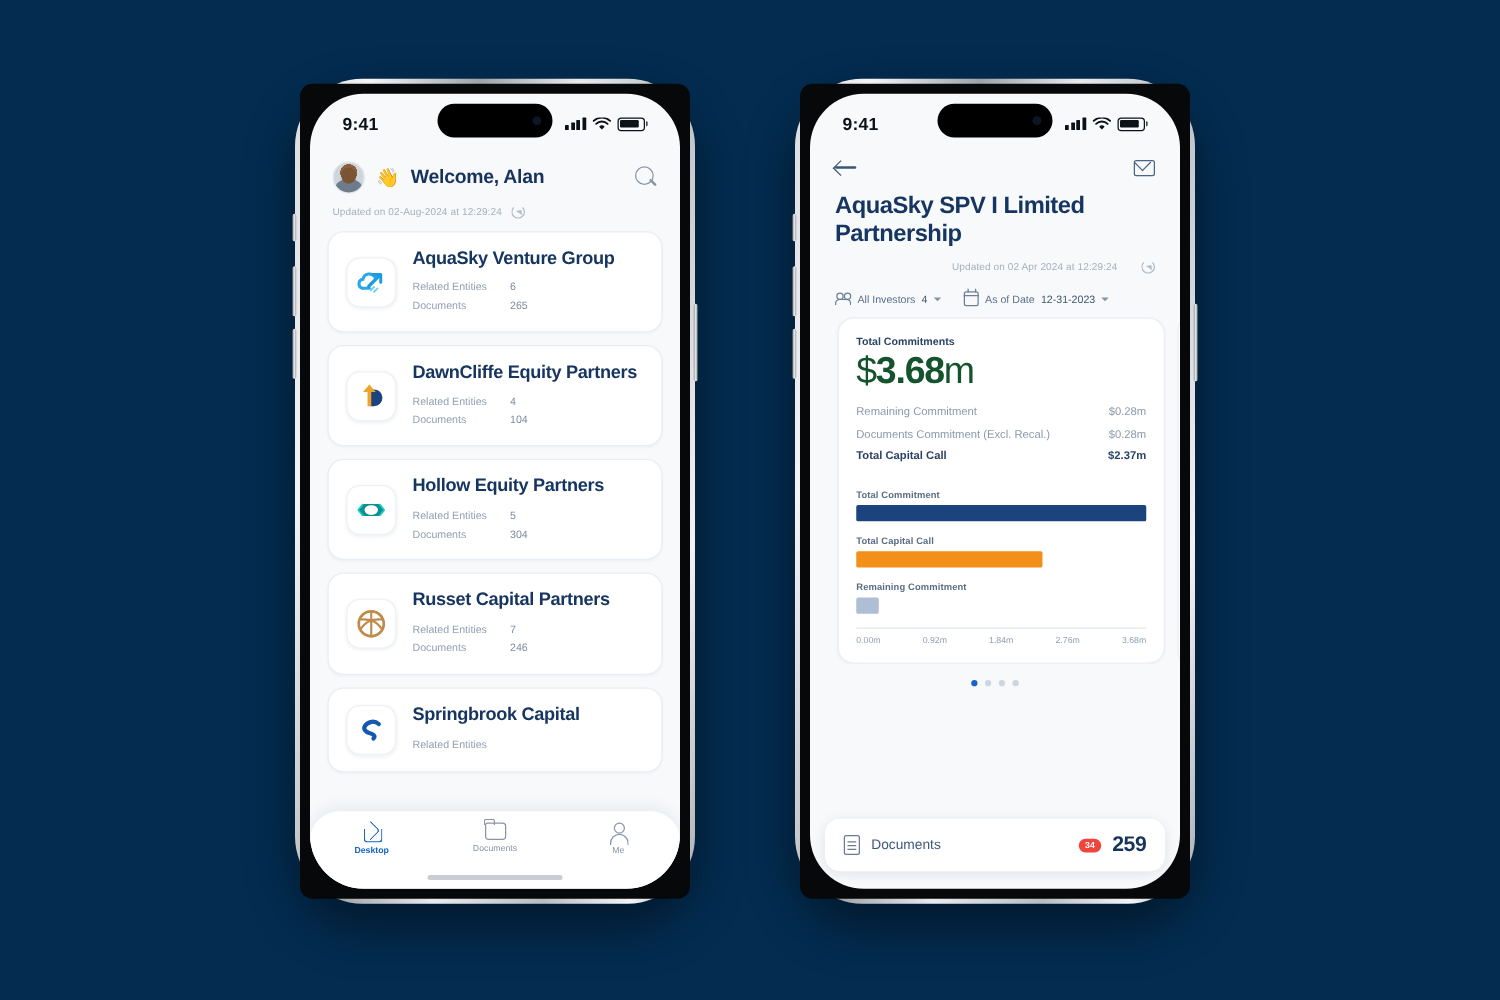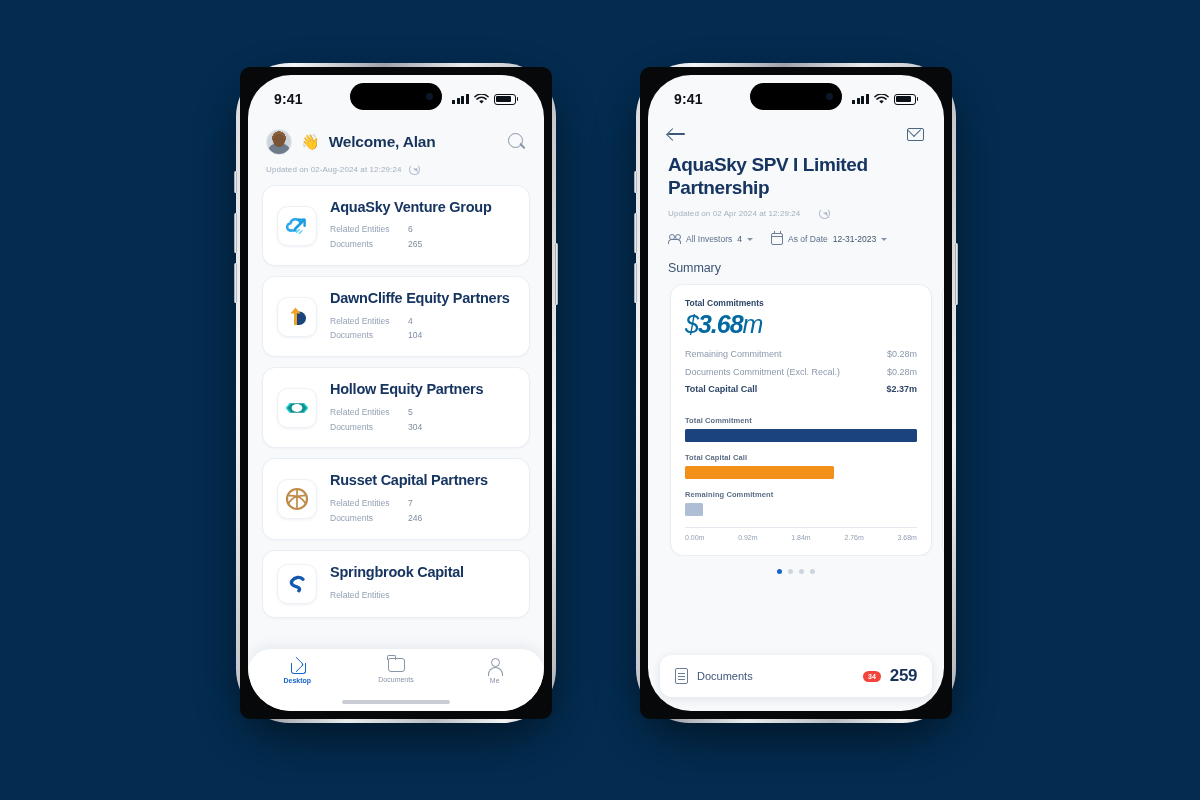--- a/index.html
+++ b/index.html
@@ -142,21 +142,21 @@
   .home-bar{position:absolute;bottom:7px;left:50%;transform:translateX(-50%);width:108px;height:4px;border-radius:3px;background:#c9cdd3;}
 
   
   .s2-top { padding:8px 20px 0 20px; display:flex; align-items:center; justify-content:space-between;}
   .back-ic{width:17px;height:14px;position:relative;}
   .back-ic::before{content:"";position:absolute;left:0;top:6px;width:17px;height:1.6px;background:#3b5676;border-radius:1px;}
   .back-ic::after{content:"";position:absolute;left:0px;top:2.5px;width:8px;height:8px;border-left:1.6px solid #3b5676;border-bottom:1.6px solid #3b5676;transform:rotate(45deg);}
   .mail-ic{width:17px;height:13px;border:1.4px solid #4b6685;border-radius:2px;position:relative;overflow:hidden;}
   .mail-ic::after{content:"";position:absolute;left:1.4px;top:-4px;width:9px;height:9px;border-right:1.4px solid #4b6685;border-bottom:1.4px solid #4b6685;transform:rotate(45deg);}
   .s2-title{padding:12px 20px 0 20px;font-size:19px;font-weight:bold;color:#173561;line-height:1.22;letter-spacing:-.4px;}
-  .s2-updated{display:flex;align-items:center;gap:19px;padding:9px 20px 0 20px;}
+  .s2-updated{display:flex;align-items:center;gap:19px;padding:9px 20px 0 20px;justify-content:flex-end;}
   .filters{display:flex;gap:18px;padding:14px 20px 0 20px;align-items:center;}
   .chip{display:flex;align-items:center;gap:5px;font-size:8.5px;color:#5c7089;}
   .chip b{font-weight:normal;color:#42566f;}
   .grp-ic{width:13px;height:10px;position:relative;flex:none;}
   .grp-ic::before{content:"";position:absolute;left:1px;top:0;width:4px;height:4px;border:1.2px solid #6c7f97;border-radius:50%;}
   .grp-ic::after{content:"";position:absolute;left:7px;top:0;width:4px;height:4px;border:1.2px solid #6c7f97;border-radius:50%;}
   .grp-ic i{position:absolute;left:0;bottom:0;width:13px;height:5px;border:1.2px solid #6c7f97;border-bottom:none;border-radius:4px 4px 0 0;}
   .cal-ic{width:12px;height:12px;border:1.2px solid #6c7f97;border-radius:2px;position:relative;flex:none;}
   .cal-ic::before{content:"";position:absolute;left:-1.2px;top:1.6px;width:12px;height:1.2px;background:#6c7f97;}
   .cal-ic::after{content:"";position:absolute;left:2px;top:-3px;width:1.2px;height:3px;background:#6c7f97;box-shadow:6px 0 0 #6c7f97;}
@@ -164,21 +164,21 @@
   .s2-sec{padding:16px 20px 0 20px;font-size:12.5px;color:#3c5575;letter-spacing:-.1px;}
 
   .sumwrap{padding:9px 14px 0 22px;display:flex;gap:10px;overflow:hidden;}
   .sumcard{
     background:#fff;border:1px solid #e9eef4;border-radius:13px;
     padding:13px 14px 14px 14px;width:262px;flex:none;
     box-shadow:0 1px 3px rgba(20,40,70,.04);
   }
   .sumcard-peek{width:18px;flex:none;background:#fff;border:1px solid #e9eef4;border-radius:13px;}
   .lbl-bold{font-size:8.5px;font-weight:bold;color:#2c4466;}
-  .bignum{font-size:25px;color:#0369a1;letter-spacing:-1px;margin:4px 0 9px 0;line-height:1;font-style:italic;}
+  .bignum{font-size:30px;color:#14532d;letter-spacing:-1px;margin:4px 0 9px 0;line-height:1;}
   .bignum b{font-weight:bold;}
   .bignum .cur,.bignum .suf{font-weight:normal;}
   .row{display:flex;justify-content:space-between;align-items:baseline;font-size:9px;color:#8b99ac;line-height:1.95;}
   .row.strong{color:#2c4466;font-weight:bold;}
   .bars{margin-top:17px;}
   .bar-lbl{font-size:7.5px;font-weight:bold;color:#5b6d84;margin-bottom:4px;letter-spacing:.1px;}
   .bar{height:13px;border-radius:1.5px;margin-bottom:11px;}
   .axis{border-top:1px solid #e4e9ef;margin-top:3px;padding-top:6px;display:flex;justify-content:space-between;font-size:7px;color:#93a1b4;}
   .dots{display:flex;gap:6px;justify-content:center;padding-top:13px;}
   .dot{width:5px;height:5px;border-radius:50%;background:#cdd5df;}
@@ -422,21 +422,20 @@
           <span class="chev"></span>
         </div>
         <div class="chip">
           <div class="cal-ic"></div>
           <span>As of Date</span>
           <b>12-31-2023</b>
           <span class="chev"></span>
         </div>
       </div>
 
-      <div class="s2-sec">Summary</div>
 
       <div class="sumwrap">
         <div class="sumcard">
           <div class="lbl-bold">Total Commitments</div>
           <div class="bignum">
             <span class="cur">$</span><b>3.68</b><span class="suf">m</span>
           </div>
 
           <div class="row">
             <span>Remaining Commitment</span>

